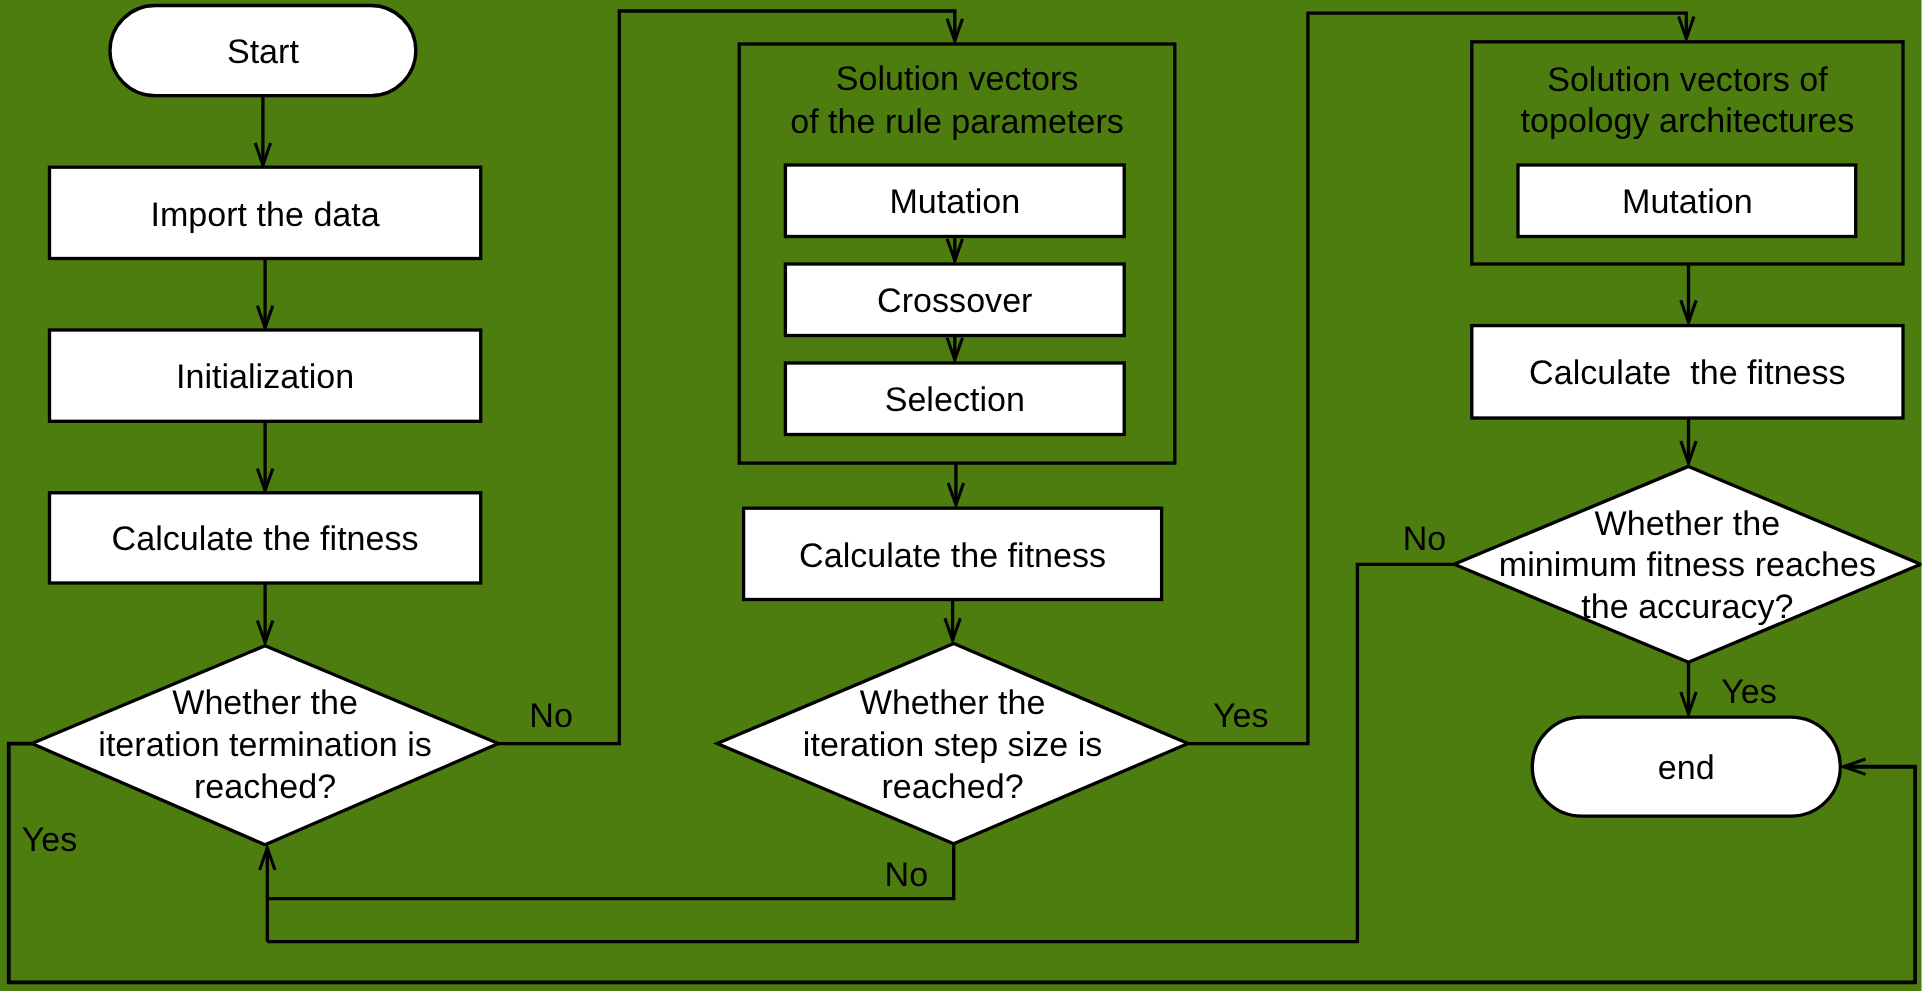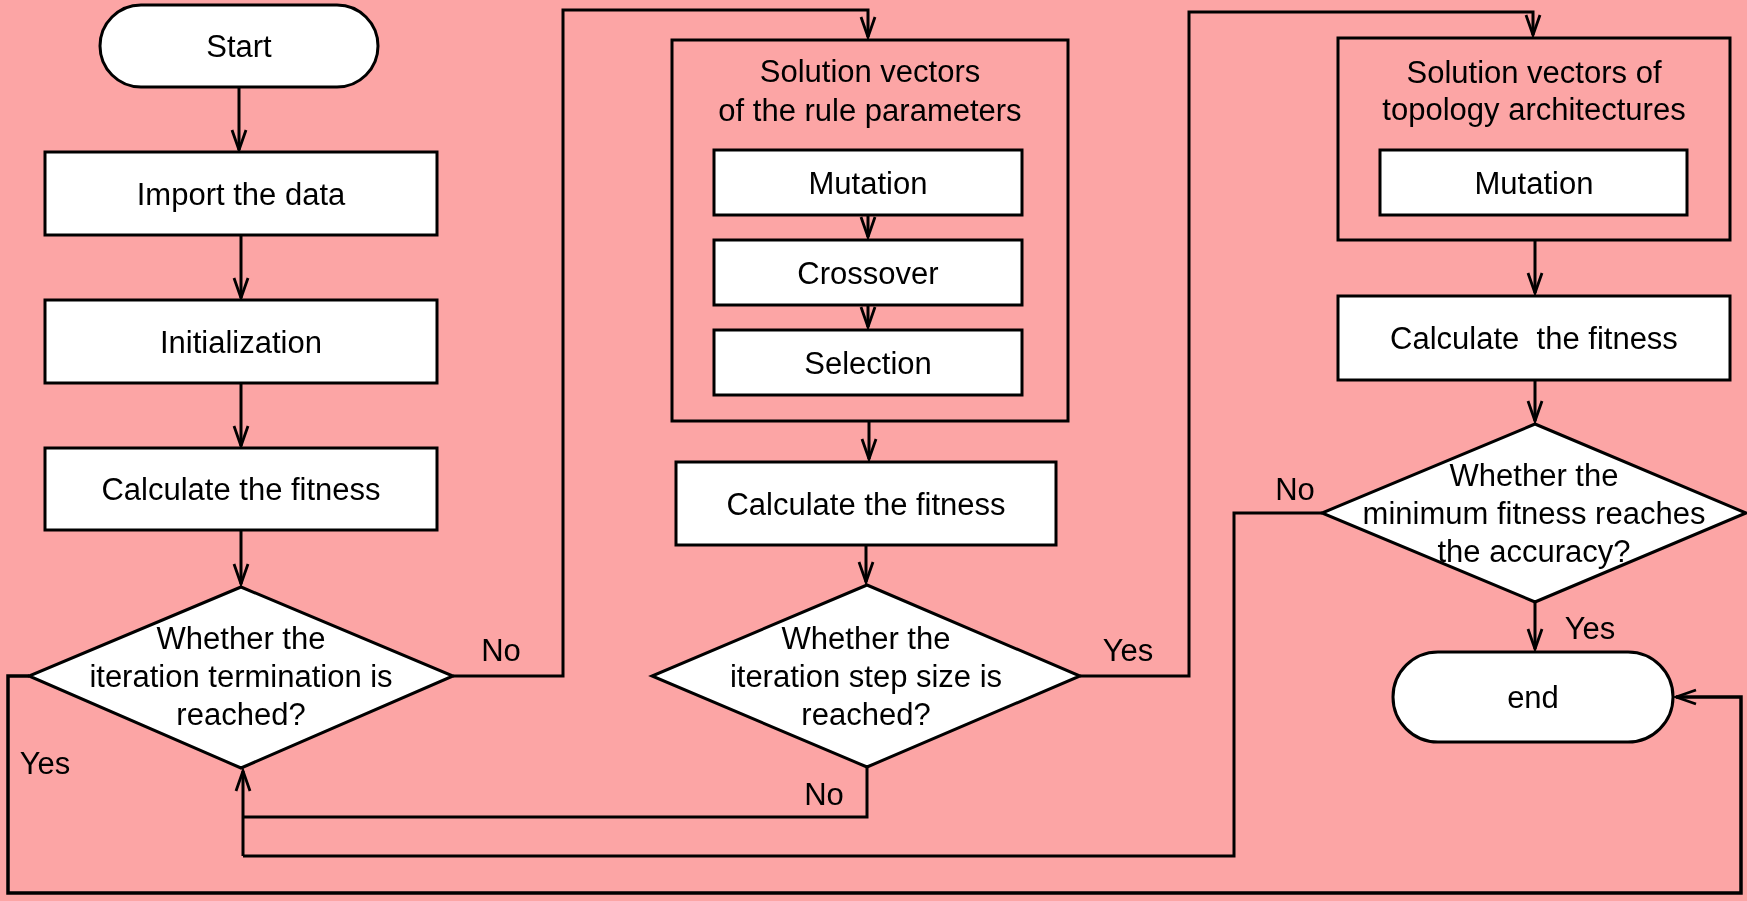--- a/index.html
+++ b/index.html
@@ -4,21 +4,21 @@
 <style>
   html, body {
     margin: 0;
     padding: 0;
     background: #ffffff;
   }
   .stage {
     position: relative;
     width: 1747px;
     height: 901px;
-    background: #fca5a5;
+    background: #4d7c0f;
     overflow: hidden;
   }
   svg {
     display: block;
     font-family: "Liberation Sans", sans-serif;
   }
   .node-shape {
     fill: #ffffff;
     stroke: #000000;
     stroke-width: 3;

